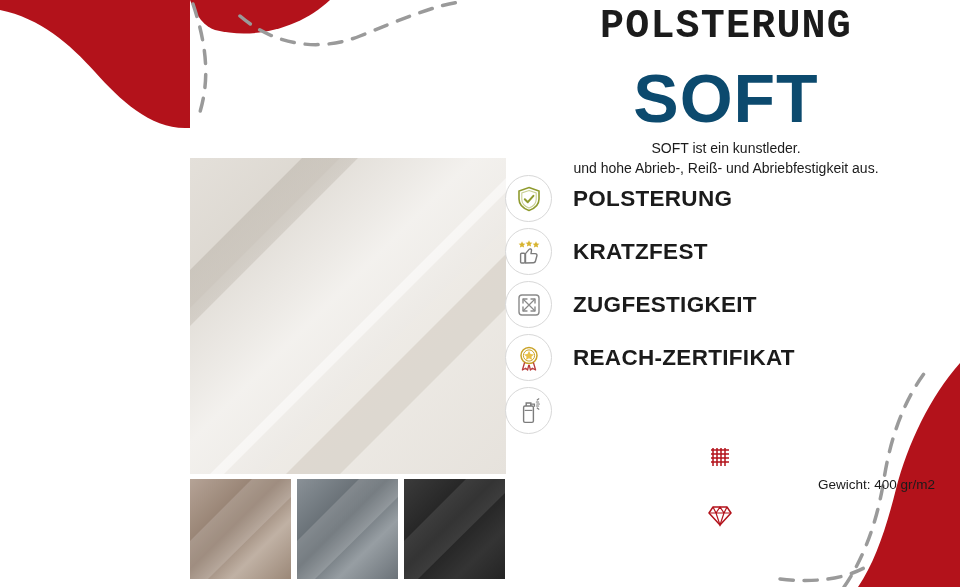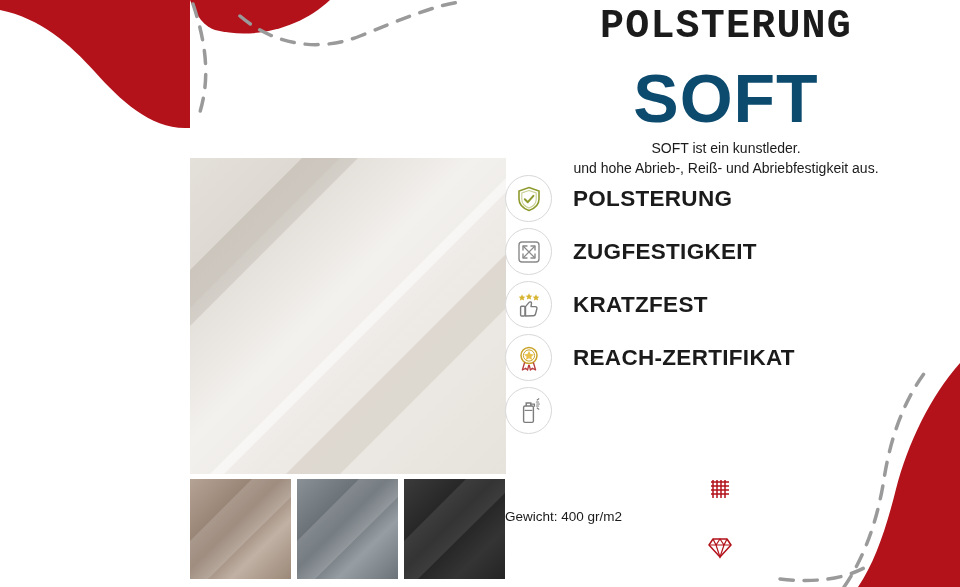--- a/index.html
+++ b/index.html
@@ -125,23 +125,23 @@
     font-size: 22.5px;
     font-weight: bold;
     color: #1b1b1b;
     letter-spacing: 0.3px;
   }
 
   
   .specs {
     position: absolute;
     left: 505px;
-    top: 472px;
+    top: 440px;
     width: 430px;
-    text-align: left;
+    text-align: right;
   }
   .spec {
     margin-bottom: 6px;
   }
   .spec .spec-icon {
     height: 34px;
     display: flex;
     align-items: center;
     justify-content: center;
   }
@@ -263,44 +263,44 @@
           <path d="M14 5.5 L21.2 8 v6.2 c0 4.6-3.4 7.4-7.2 8.9 -3.8-1.5-7.2-4.3-7.2-8.9 V8 Z" fill="none" stroke="#c8cf93" stroke-width="1.1"></path>
           <path d="M9.8 14.2 l3 3 5.6-6.4" fill="none" stroke="#8f9b2e" stroke-width="2" stroke-linecap="round" stroke-linejoin="round"></path>
         </svg>
       </span>
       <span class="label">POLSTERUNG</span>
     </div>
 
     <div class="feature">
       <span class="badge">
         <svg width="28" height="28" viewBox="0 0 28 28" xmlns="http://www.w3.org/2000/svg">
-          <rect x="4" y="4" width="20" height="20" rx="3" fill="none" stroke="#8a8a8a" stroke-width="1.4"></rect>
-          <path d="M8 8 L20 20 M20 8 L8 20" stroke="#8a8a8a" stroke-width="1.2"></path>
-          <path d="M8 8 l0 4 M8 8 l4 0" stroke="#8a8a8a" stroke-width="1.4" stroke-linecap="round"></path>
-          <path d="M20 20 l0 -4 M20 20 l-4 0" stroke="#8a8a8a" stroke-width="1.4" stroke-linecap="round"></path>
-          <path d="M20 8 l-4 0 M20 8 l0 4" stroke="#8a8a8a" stroke-width="1.4" stroke-linecap="round"></path>
-          <path d="M8 20 l4 0 M8 20 l0 -4" stroke="#8a8a8a" stroke-width="1.4" stroke-linecap="round"></path>
-        </svg>
-      </span>
-      <span class="label">ZUGFESTIGKEIT</span>
-    </div>
-
-    <div class="feature">
-      <span class="badge">
-        <svg width="28" height="28" viewBox="0 0 28 28" xmlns="http://www.w3.org/2000/svg">
           <g fill="#d7b430">
             <polygon points="7,3.2 8,5.4 10.4,5.7 8.6,7.3 9.1,9.6 7,8.4 4.9,9.6 5.4,7.3 3.6,5.7 6,5.4"></polygon>
             <polygon points="14,2.2 15,4.4 17.4,4.7 15.6,6.3 16.1,8.6 14,7.4 11.9,8.6 12.4,6.3 10.6,4.7 13,4.4"></polygon>
             <polygon points="21,3.2 22,5.4 24.4,5.7 22.6,7.3 23.1,9.6 21,8.4 18.9,9.6 19.4,7.3 17.6,5.7 20,5.4"></polygon>
           </g>
           <path d="M10.5 25 V15.6 l3.6-4.2 c0.9-1 2.6-0.4 2.4 1 l-0.5 3.2 h4.3 c1.1 0 1.9 1 1.6 2.1 l-1.4 5.3 c-0.2 1-1.1 1.7-2.1 1.7 Z" fill="none" stroke="#7c7c7c" stroke-width="1.4" stroke-linejoin="round"></path>
           <rect x="5.6" y="15.2" width="4.4" height="9.8" rx="1" fill="none" stroke="#7c7c7c" stroke-width="1.4"></rect>
         </svg>
       </span>
       <span class="label">KRATZFEST</span>
+    </div>
+
+    <div class="feature">
+      <span class="badge">
+        <svg width="28" height="28" viewBox="0 0 28 28" xmlns="http://www.w3.org/2000/svg">
+          <rect x="4" y="4" width="20" height="20" rx="3" fill="none" stroke="#8a8a8a" stroke-width="1.4"></rect>
+          <path d="M8 8 L20 20 M20 8 L8 20" stroke="#8a8a8a" stroke-width="1.2"></path>
+          <path d="M8 8 l0 4 M8 8 l4 0" stroke="#8a8a8a" stroke-width="1.4" stroke-linecap="round"></path>
+          <path d="M20 20 l0 -4 M20 20 l-4 0" stroke="#8a8a8a" stroke-width="1.4" stroke-linecap="round"></path>
+          <path d="M20 8 l-4 0 M20 8 l0 4" stroke="#8a8a8a" stroke-width="1.4" stroke-linecap="round"></path>
+          <path d="M8 20 l4 0 M8 20 l0 -4" stroke="#8a8a8a" stroke-width="1.4" stroke-linecap="round"></path>
+        </svg>
+      </span>
+      <span class="label">ZUGFESTIGKEIT</span>
     </div>
 
     <div class="feature">
       <span class="badge">
         <svg width="28" height="28" viewBox="0 0 28 28" xmlns="http://www.w3.org/2000/svg">
           <circle cx="14" cy="11.5" r="8" fill="none" stroke="#c9a227" stroke-width="1.5"></circle>
           <circle cx="14" cy="11.5" r="5.6" fill="none" stroke="#c9a227" stroke-width="1"></circle>
           <polygon points="14,6.8 15.5,10 19,10.4 16.4,12.7 17.1,16.1 14,14.3 10.9,16.1 11.6,12.7 9,10.4 12.5,10" fill="#e8c04a"></polygon>
           <path d="M9.6 18.5 L7.4 26 l3.2-1.8 2 1.8 1.2-5.2" fill="none" stroke="#b83b3b" stroke-width="1.3" stroke-linejoin="round"></path>
           <path d="M18.4 18.5 L20.6 26 l-3.2-1.8 -2 1.8 -1.2-5.2" fill="none" stroke="#b83b3b" stroke-width="1.3" stroke-linejoin="round"></path>

